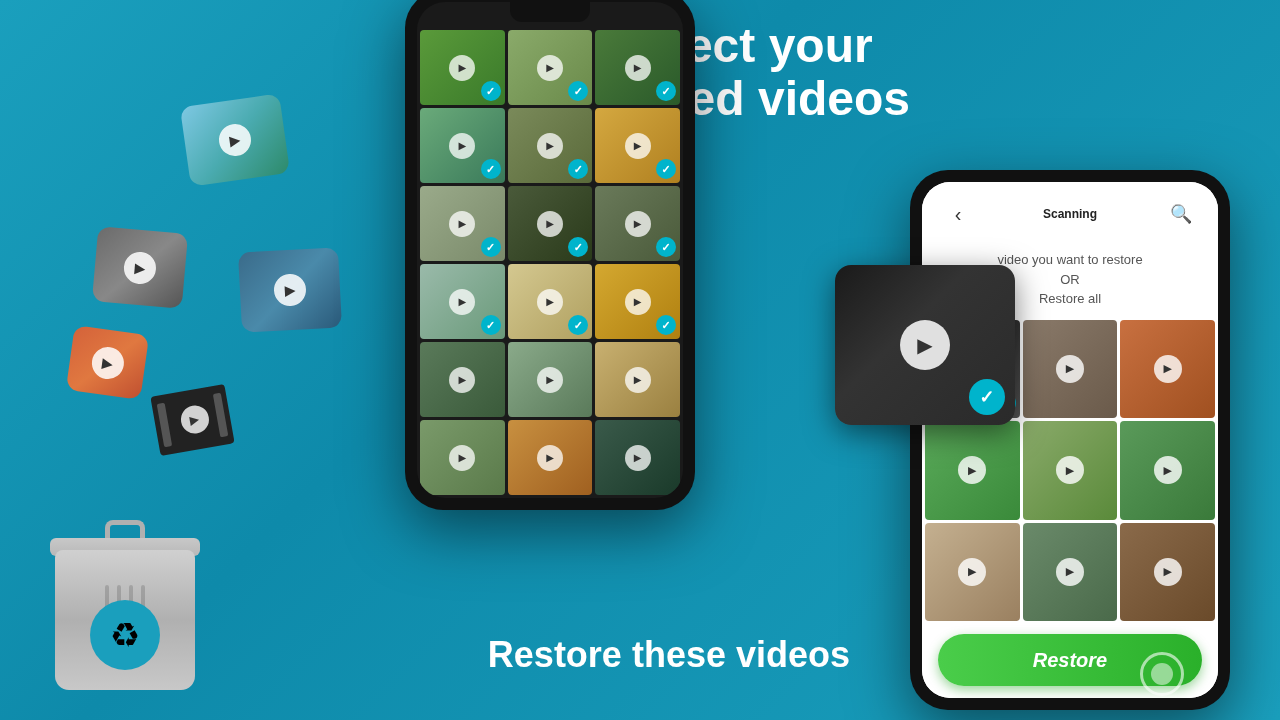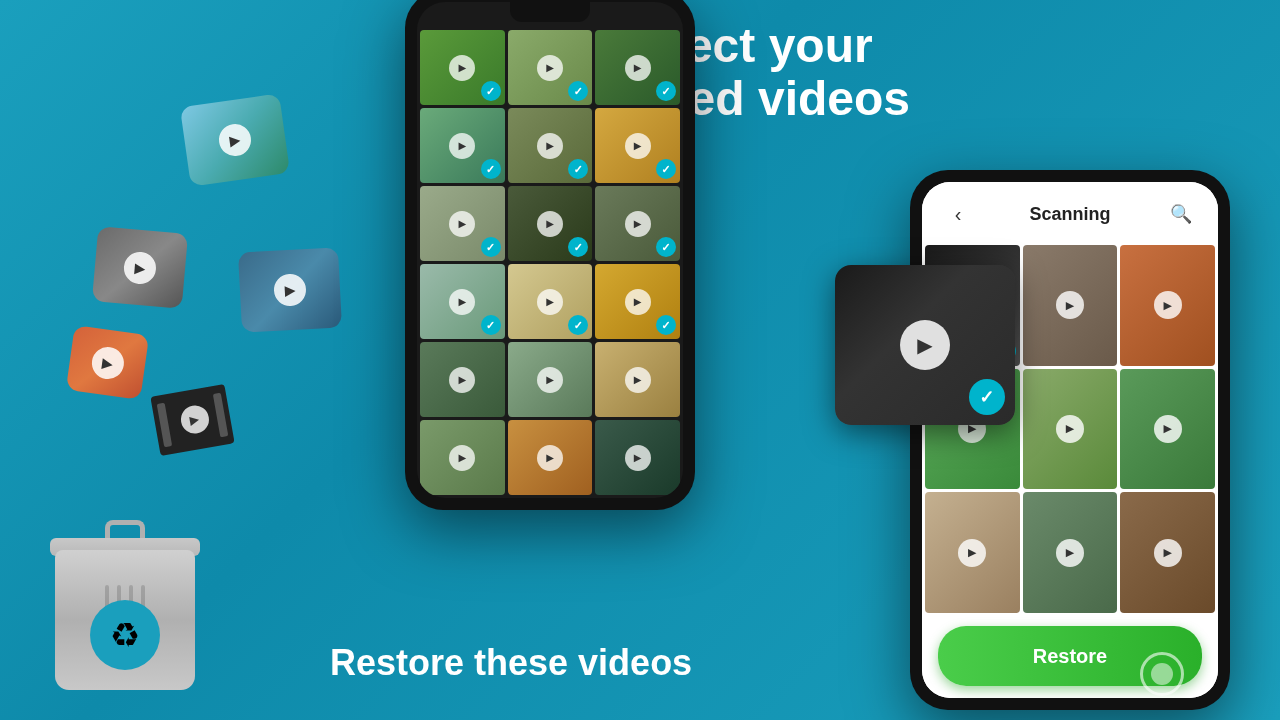--- a/index.html
+++ b/index.html
@@ -308,24 +308,24 @@
     .t13 { background: linear-gradient(135deg, #5a7a5a, #3a5a3a); }
     .t14 { background: linear-gradient(135deg, #8aaa8a, #5a7a5a); }
     .t15 { background: linear-gradient(135deg, #c8b070, #9a8040); }
     .t16 { background: linear-gradient(135deg, #7a9a6a, #5a7a4a); }
     .t17 { background: linear-gradient(135deg, #c89040, #a06020); }
     .t18 { background: linear-gradient(135deg, #3a5a4a, #1a3a2a); }
 
     
     .bottom-text {
       position: absolute;
-      bottom: 32px;
+      bottom: 40px;
       left: 330px;
       width: 520px;
-      text-align: left;
+      text-align: right;
       margin-top: 8px;
     }
 
     .restore-line1 {
       font-size: 36px;
       font-weight: 700;
       color: white;
       margin-bottom: 4px;
     }
 
@@ -377,21 +377,21 @@
       width: 32px;
       height: 32px;
       display: flex;
       align-items: center;
       justify-content: center;
       font-size: 20px;
       color: #333;
     }
 
     .scanning-title {
-      font-size: 18px;
+      font-size: 12px;
       font-weight: 700;
       color: #222;
     }
 
     .search-btn {
       width: 32px;
       height: 32px;
       display: flex;
       align-items: center;
       justify-content: center;
@@ -464,30 +464,31 @@
     .rt8 { background: linear-gradient(135deg, #6a8a6a, #4a6a4a); }
     .rt9 { background: linear-gradient(135deg, #8a6a4a, #6a4a2a); }
 
     .restore-btn-container {
       padding: 10px 16px 12px;
       background: white;
     }
 
     .restore-btn {
       width: 100%;
-      height: 60px;
+      height: 52px;
       background: linear-gradient(90deg, #4acd4a, #2ab02a);
       border-radius: 28px;
       display: flex;
       align-items: center;
       justify-content: center;
       font-size: 20px;
       font-weight: 700;
       color: white;
       box-shadow: 0 4px 12px rgba(0,150,0,0.4);
+      font-style: italic;
     }
 
     
     .floating-big-video {
       position: absolute;
       right: 265px;
       top: 265px;
       width: 180px;
       height: 160px;
       background: linear-gradient(135deg, #1a1a1a 0%, #333 40%, #2a2a2a 100%);
@@ -705,20 +706,25 @@
 </div>
 
 <div class="right-phone">
   <div class="right-phone-frame">
     <div class="right-phone-screen">
       <div class="phone-header">
         <div class="back-btn">‹</div>
         <div class="scanning-title">Scanning</div>
         <div class="search-btn">🔍</div>
       </div>
+      <div class="restore-prompt">
+        <span>video you want to restore</span><br>
+        <span>OR</span><br>
+        <span>Restore all</span>
+      </div>
       <div class="right-grid">
         <div class="r-thumb rt1">
           <div class="play-sm">▶</div>
           <div class="check-teal">✓</div>
         </div>
         <div class="r-thumb rt2">
           <div class="play-sm">▶</div>
         </div>
         <div class="r-thumb rt3">
           <div class="play-sm">▶</div>

